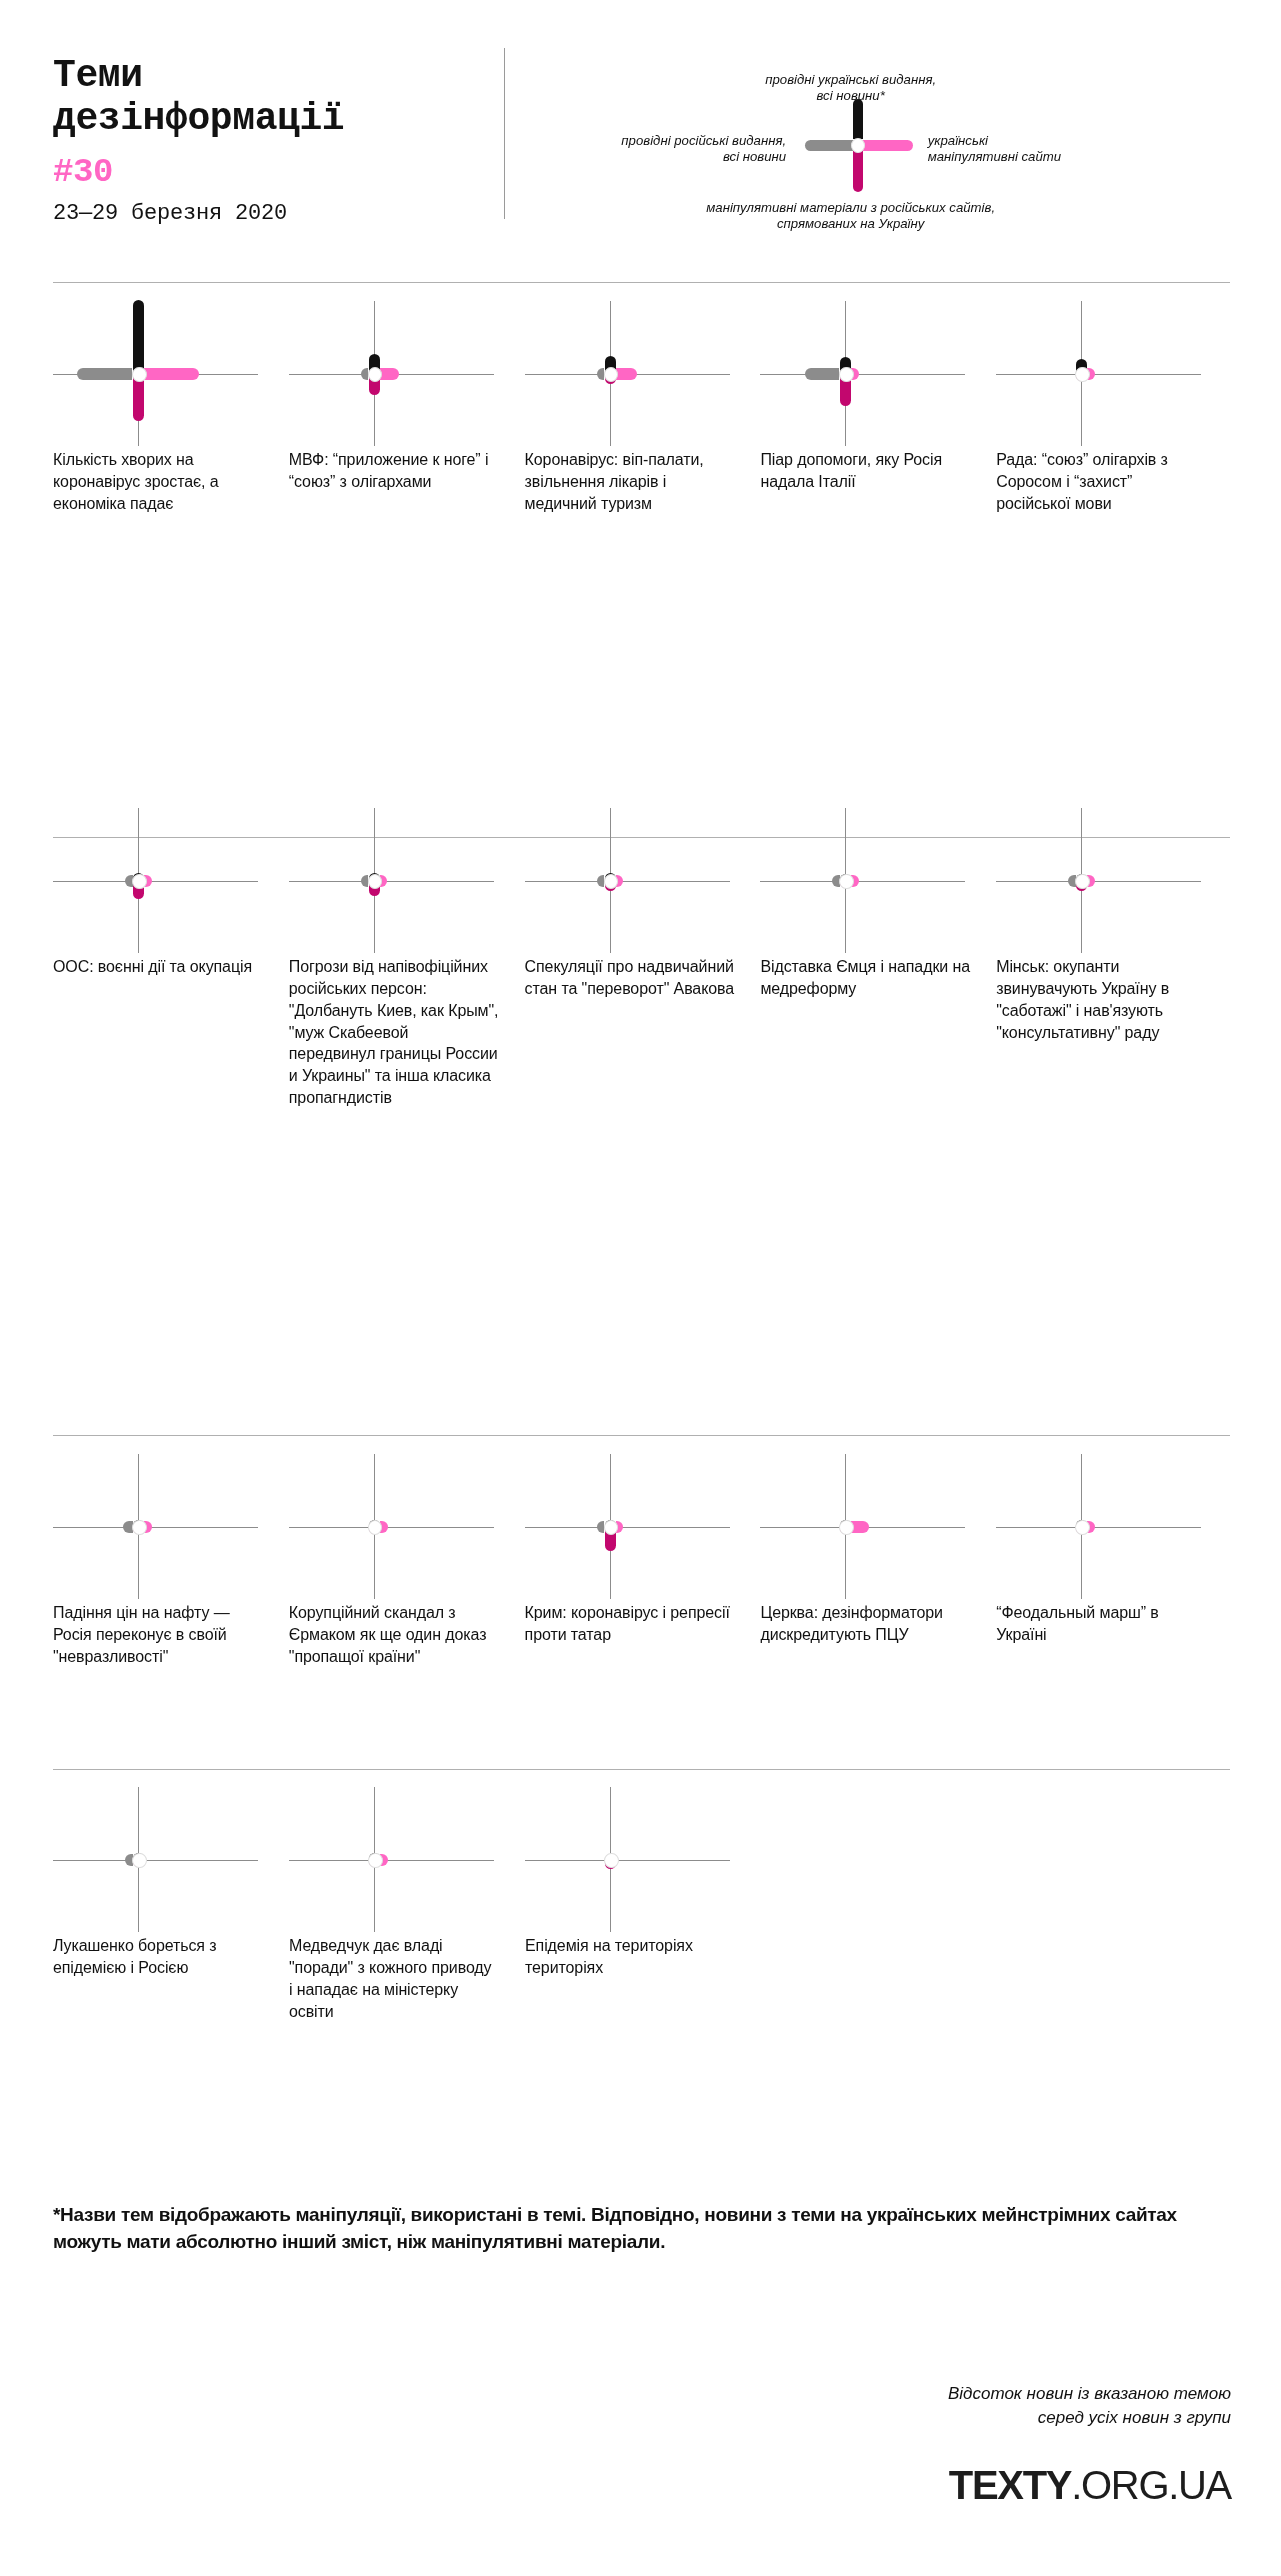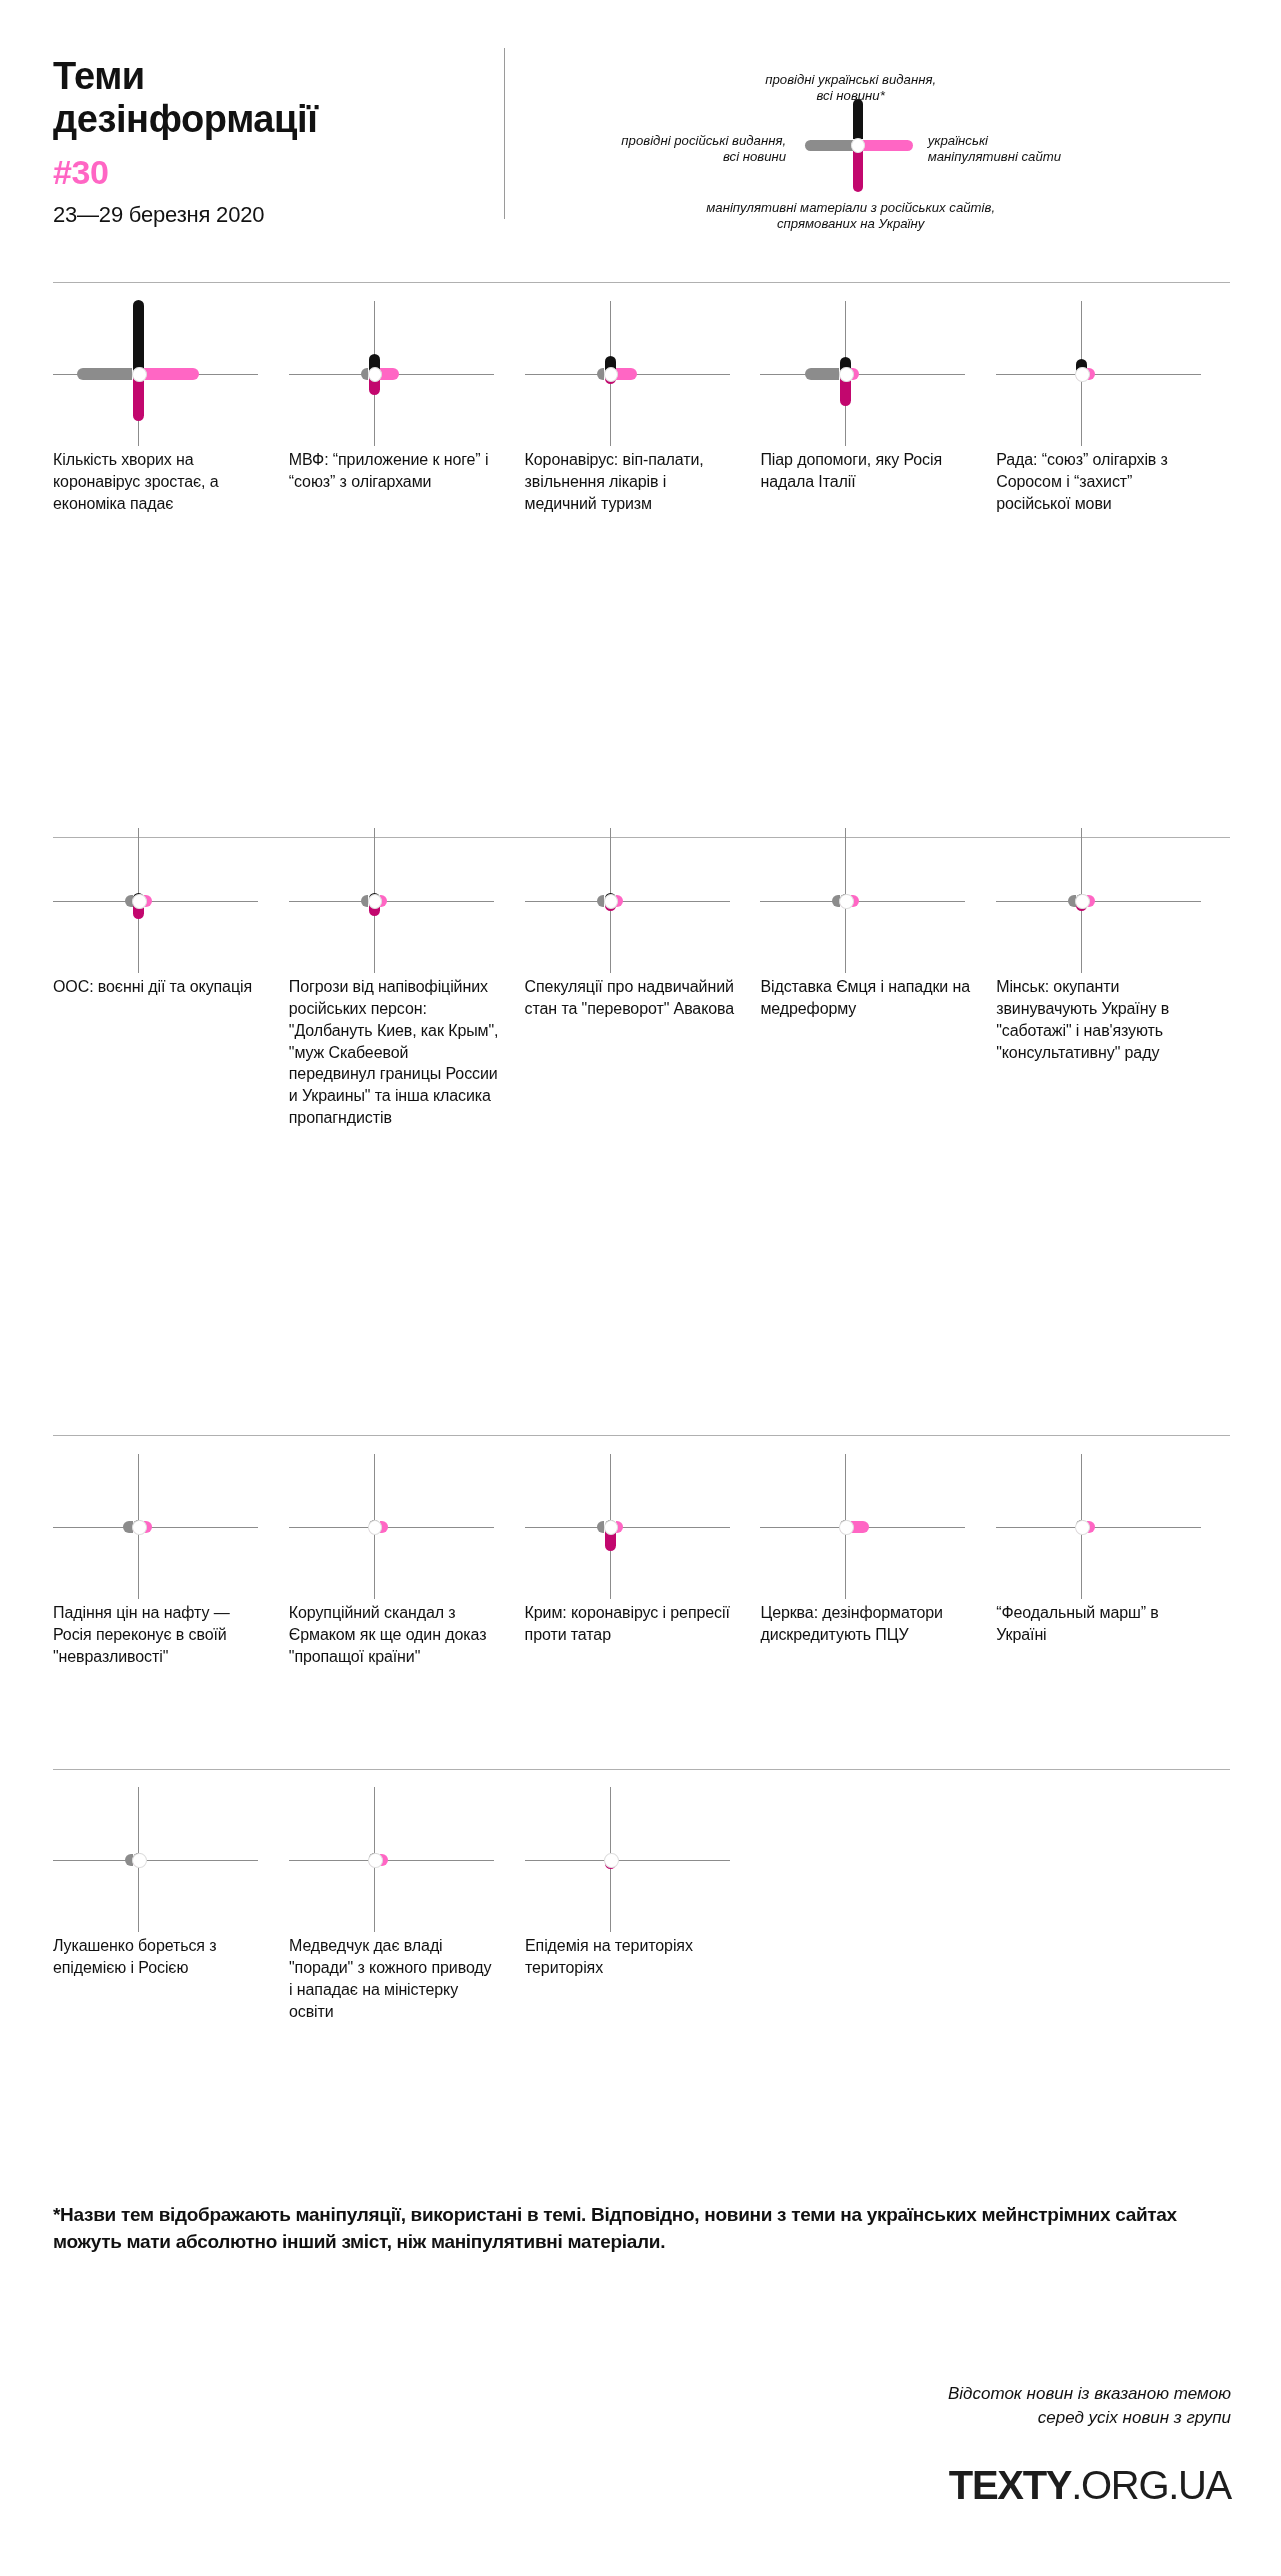--- a/index.html
+++ b/index.html
@@ -18,21 +18,21 @@
   .page { position: relative; width: 1282px; height: 2576px; padding: 0; }
 
   
   .header {
     position: absolute;
     left: 53px; top: 48px;
     width: 1179px; height: 214px;
     display: flex;
     align-items: flex-start;
   }
-  .header-left { width: 444px; padding-top: 6.8px; }
+  .header-left { width: 444px; padding-top: 6.8px; font-family: Liberation Mono, monospace; }
   .title {
     font-size: 38px;
     line-height: 1.13;
     font-weight: bold;
     letter-spacing: -0.4px;
     margin: 0 0 12px 0;
     white-space: pre-line;
   }
   .issue {
     font-size: 34px;
@@ -327,21 +327,21 @@
             <div class="axis-h"></div>
             <div class="axis-v"></div>
             <div class="bar bar-down" style="height: 6.8px;"></div>
             <div class="bar bar-up" style="height: 14.7px; top: 58px;"></div>
             <div class="bar bar-right" style="width: 7.7px;"></div>
             <div class="hub"></div>
           </div>
           <div class="caption">Рада: “союз” олігархів з Соросом і “захист” російської мови</div>
         </div>
       </div>
-      <div class="row" style="top: 828px;">
+      <div class="row" style="top: 808px;">
         <div class="cell">
           <div class="chart">
             <div class="axis-h"></div>
             <div class="axis-v"></div>
             <div class="bar bar-down" style="height: 17.7px;"></div>
             <div class="bar bar-up" style="height: 7.4px; top: 65px;"></div>
             <div class="bar bar-left" style="width: 7.7px; left: 72px;"></div>
             <div class="bar bar-right" style="width: 7.7px;"></div>
             <div class="hub"></div>
           </div>

